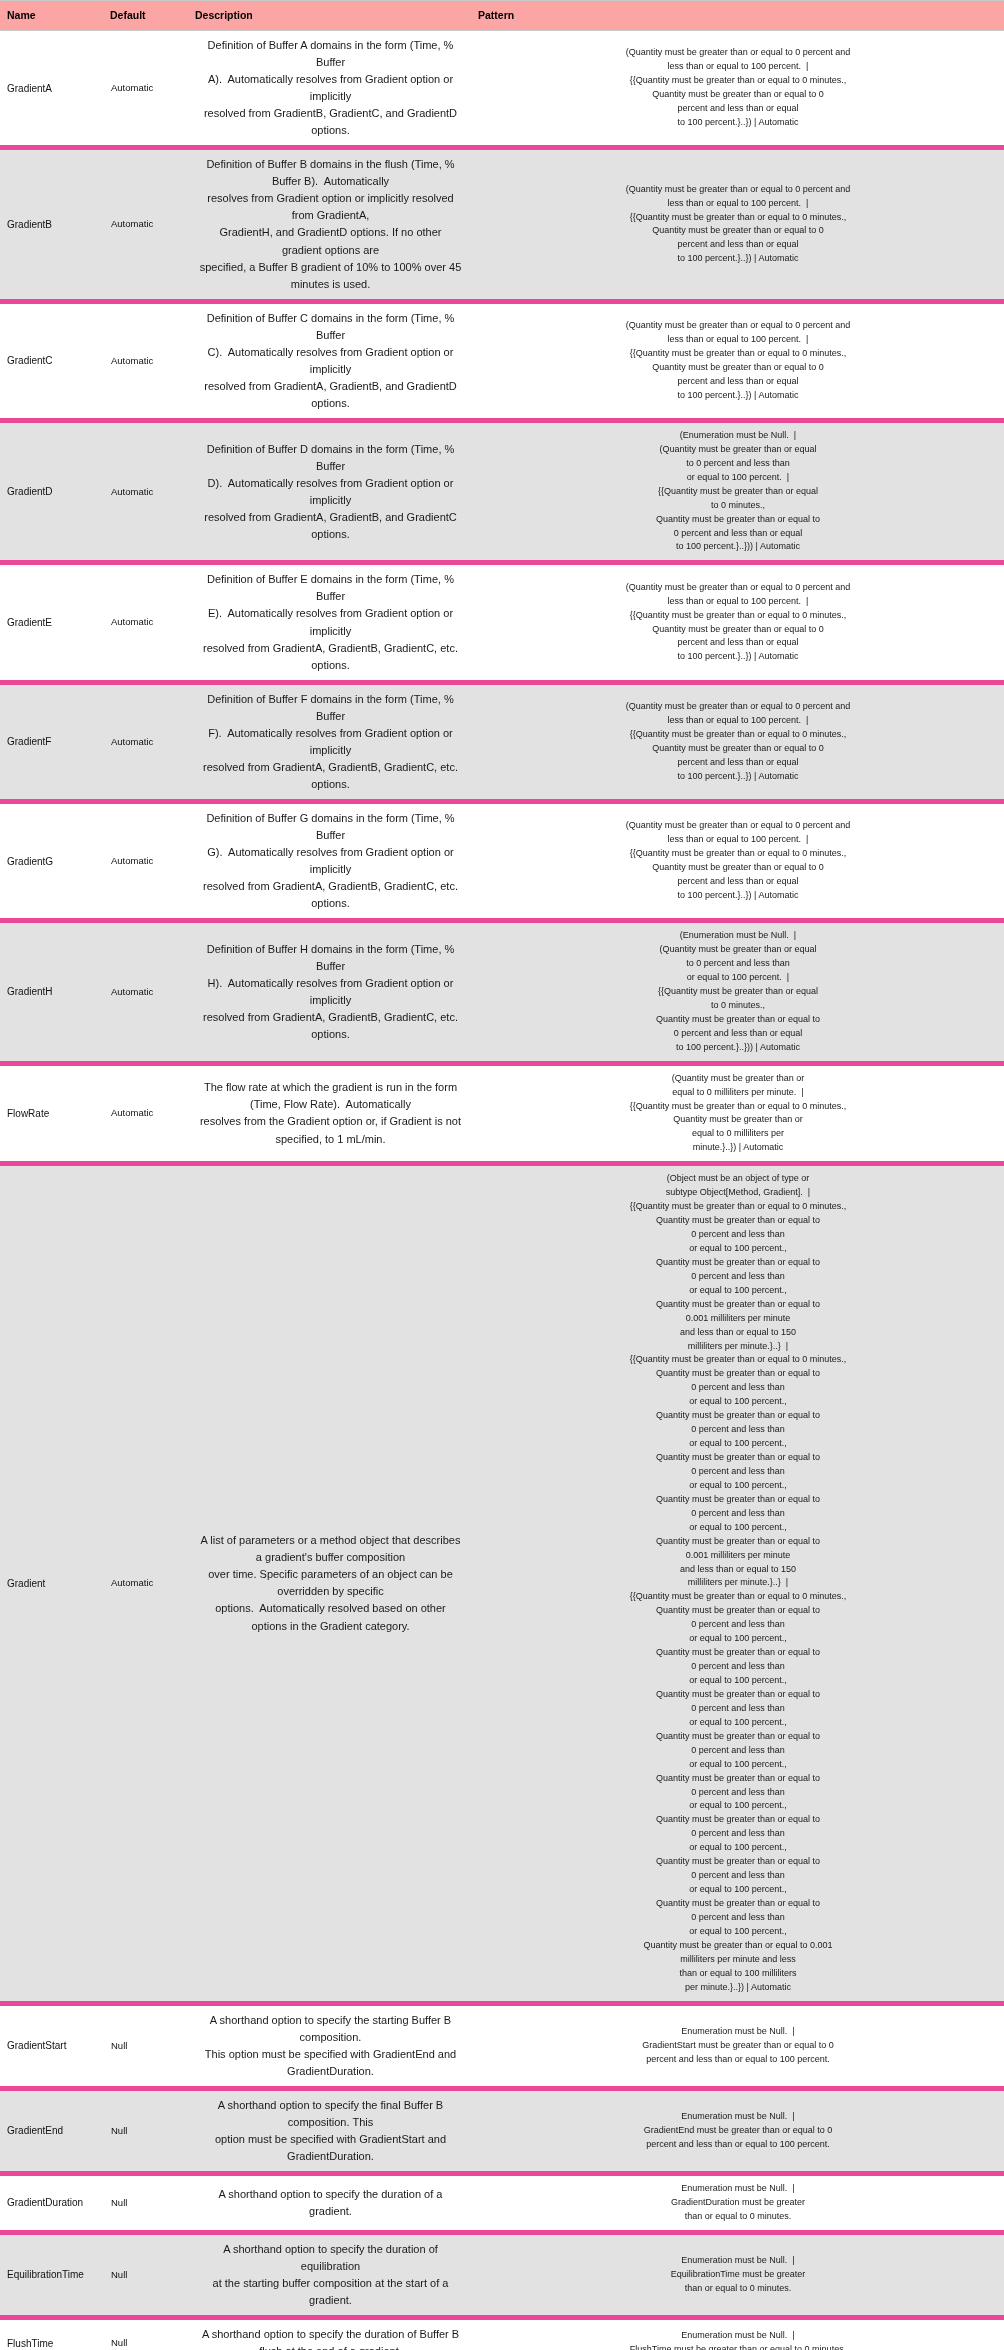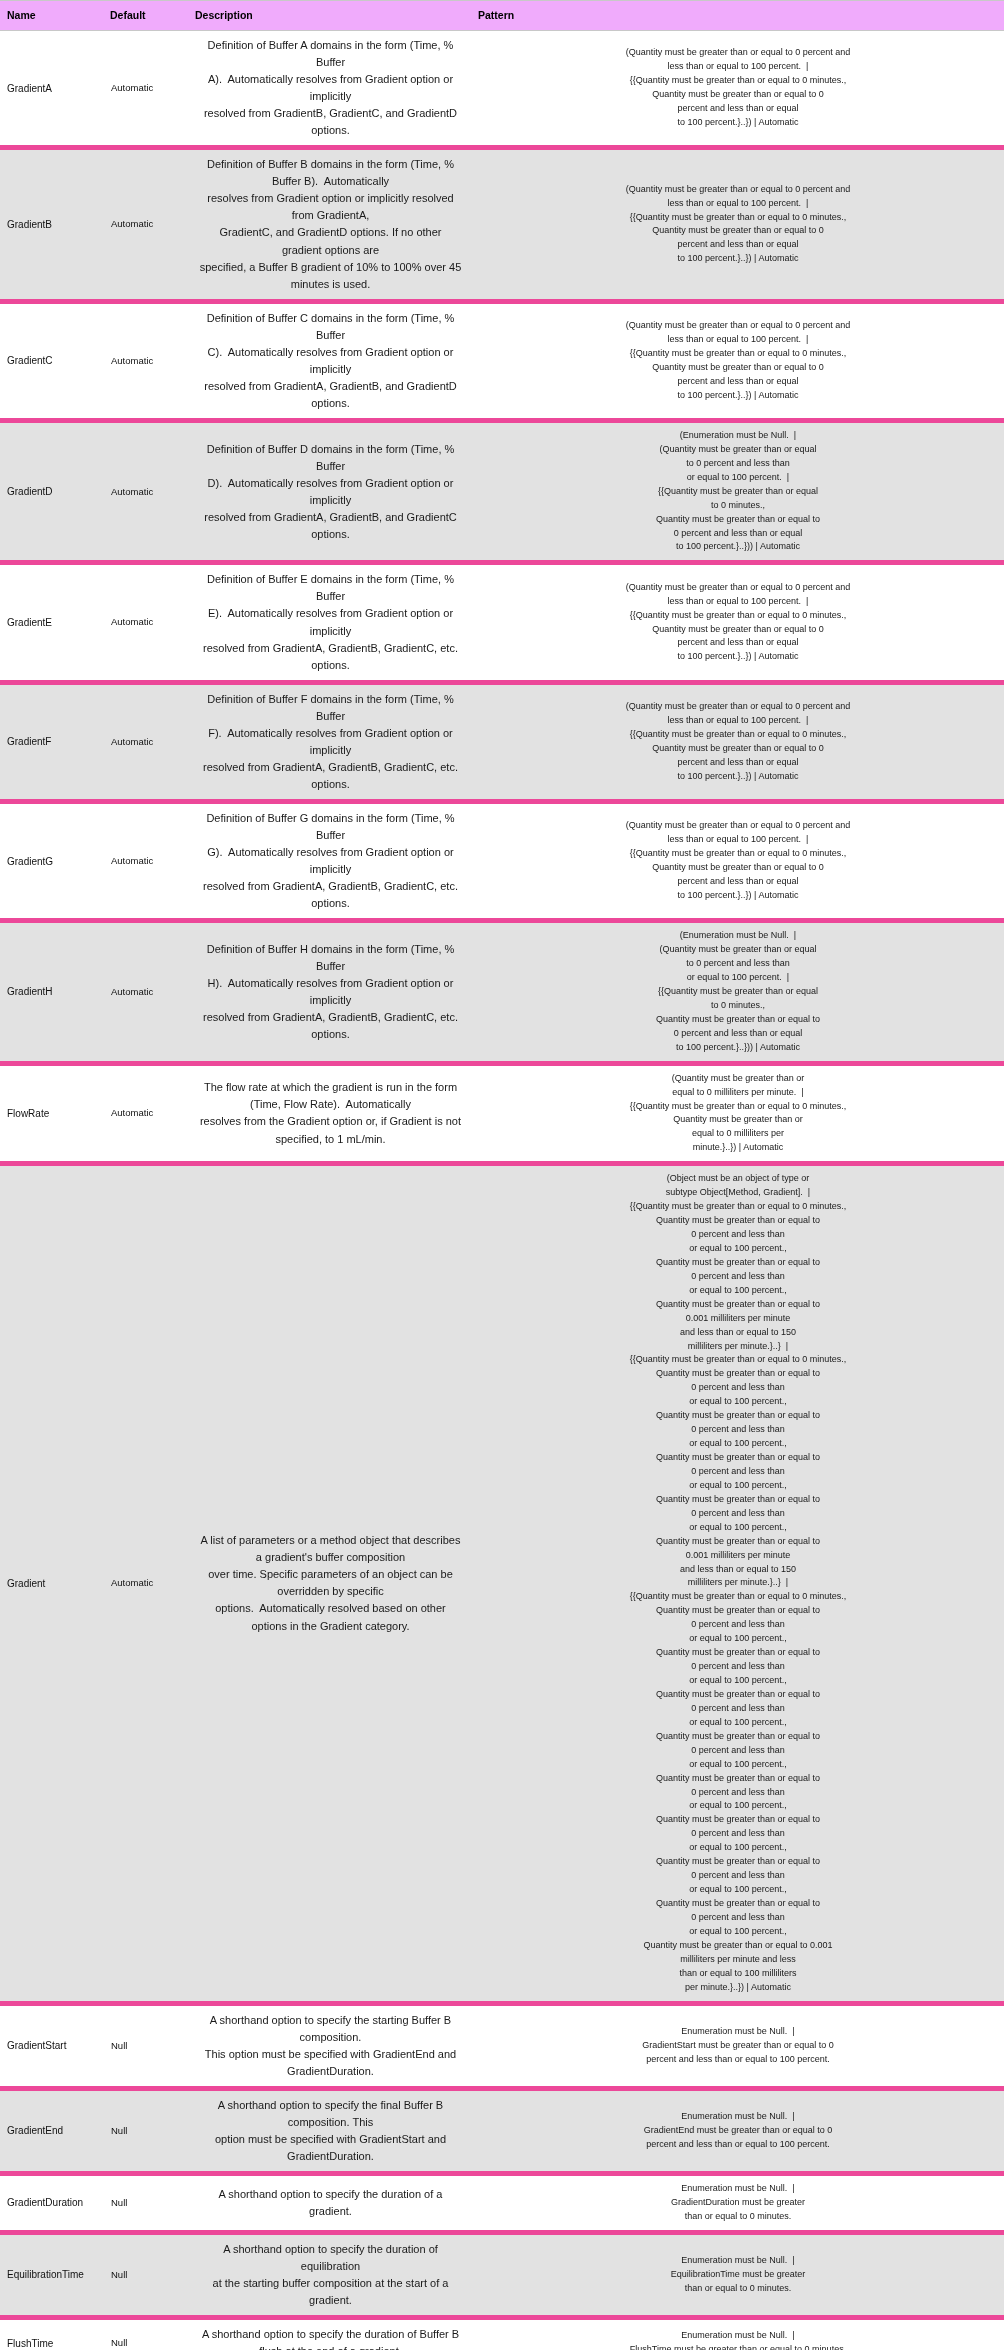--- a/index.html
+++ b/index.html
@@ -15,21 +15,21 @@
     width: 1004px;
     border-collapse: collapse;
     table-layout: fixed;
   }
   .doc-table col.c-name { width: 104px; }
   .doc-table col.c-default { width: 85px; }
   .doc-table col.c-desc { width: 283px; }
   .doc-table col.c-pattern { width: 532px; }
 
   thead th {
-    background: #f0abfc;
+    background: #fca5a5;
     color: #000000;
     font-size: 10.5px;
     font-weight: bold;
     text-align: left;
     padding: 5px 6px 6px 6px;
     border: 1px solid #c8c8c8;
     border-left: none;
     border-right: none;
     vertical-align: middle;
     height: 18px;
@@ -115,23 +115,23 @@
             <div>percent and less than or equal</div>
             <div>to 100 percent.}..}) | Automatic</div>
           </div>
         </td>
       </tr>
       <tr class="row-even">
         <td class="cell-name">GradientB</td>
         <td class="cell-default">Automatic</td>
         <td class="cell-desc">
           <div class="lines">
-            <div>Definition of Buffer B domains in the form (Time, % Buffer B).  Automatically</div>
+            <div>Definition of Buffer B domains in the flush (Time, % Buffer B).  Automatically</div>
             <div>resolves from Gradient option or implicitly resolved from GradientA,</div>
-            <div>GradientC, and GradientD options. If no other gradient options are</div>
+            <div>GradientH, and GradientD options. If no other gradient options are</div>
             <div>specified, a Buffer B gradient of 10% to 100% over 45 minutes is used.</div>
           </div>
         </td>
         <td class="cell-pattern">
           <div class="lines">
             <div>(Quantity must be greater than or equal to 0 percent and</div>
             <div>less than or equal to 100 percent.  |</div>
             <div>{{Quantity must be greater than or equal to 0 minutes.,</div>
             <div>Quantity must be greater than or equal to 0</div>
             <div>percent and less than or equal</div>

